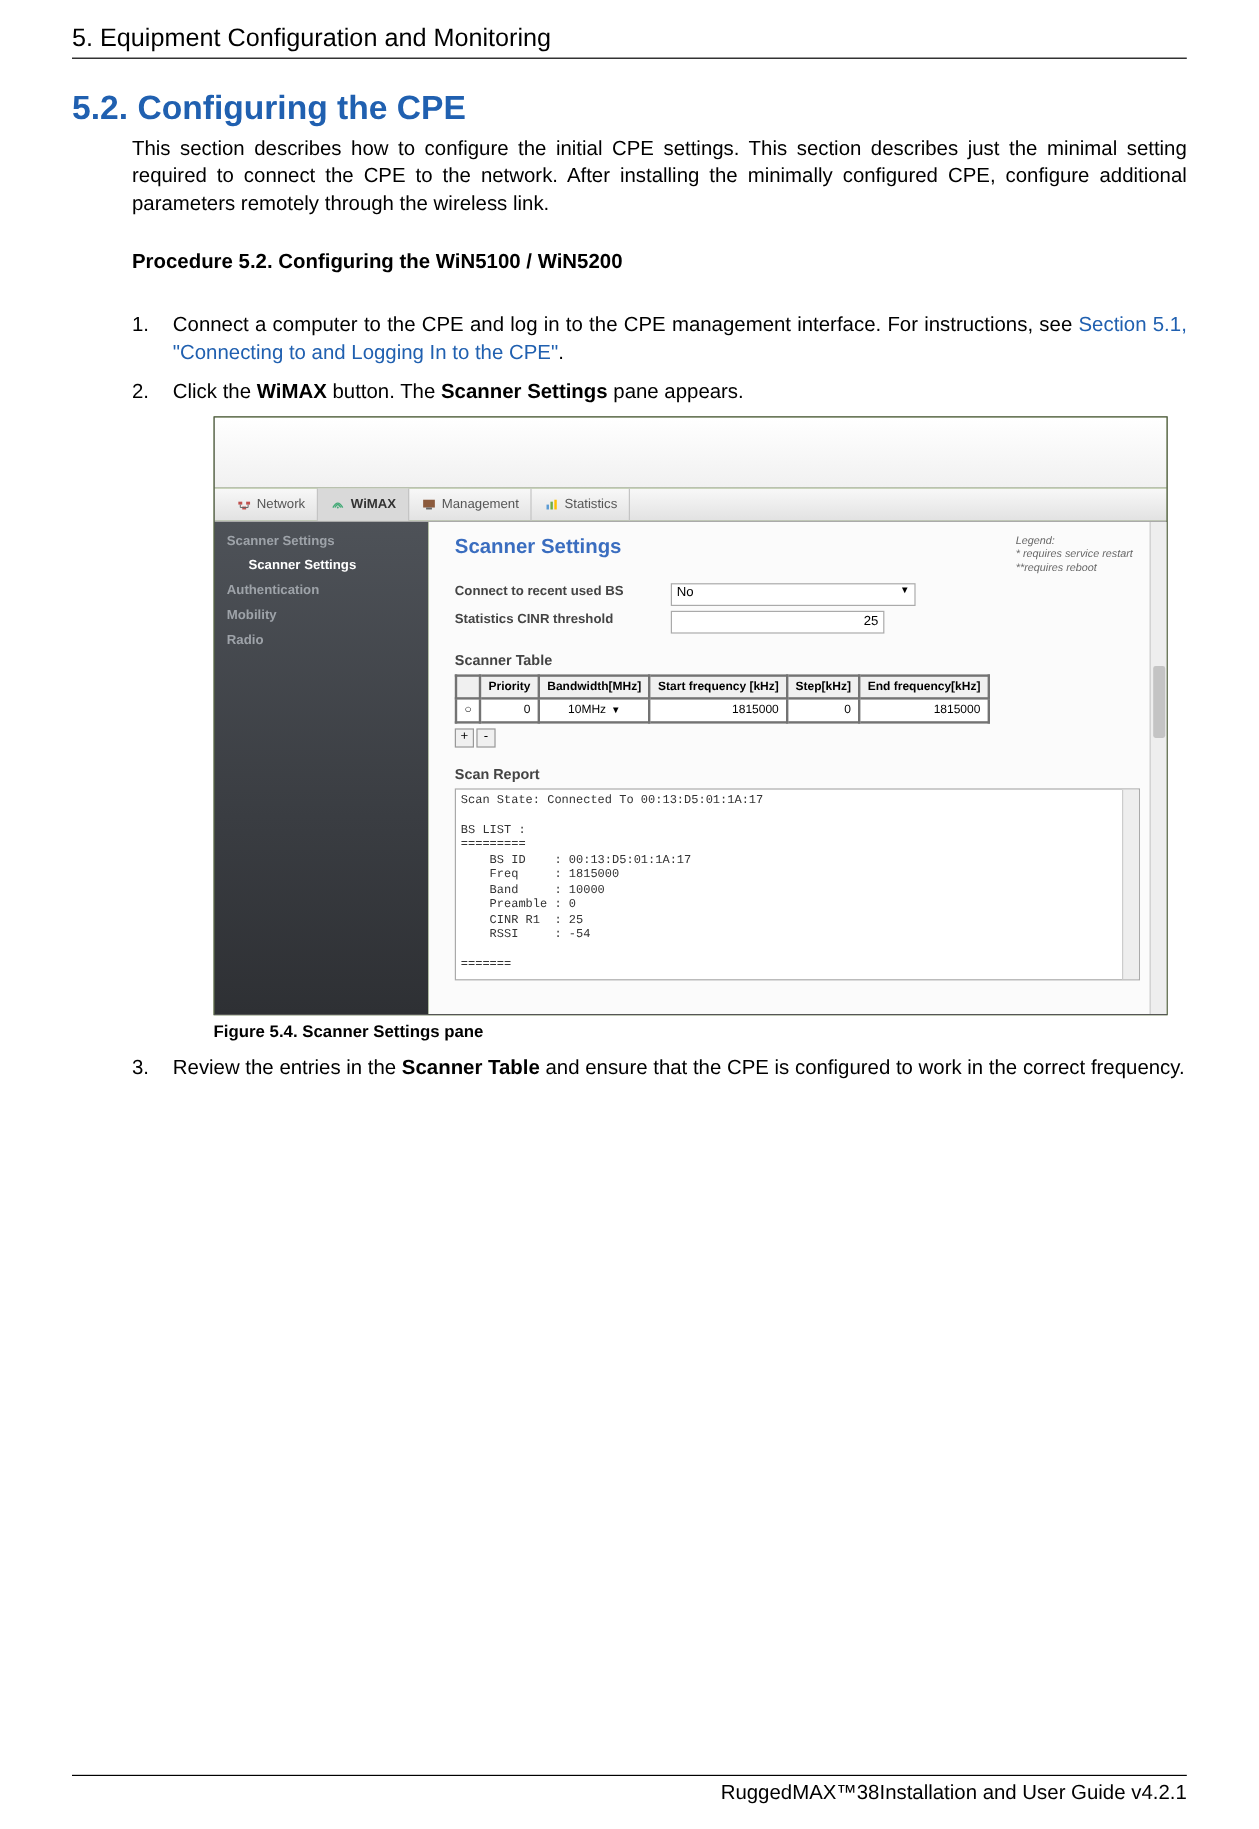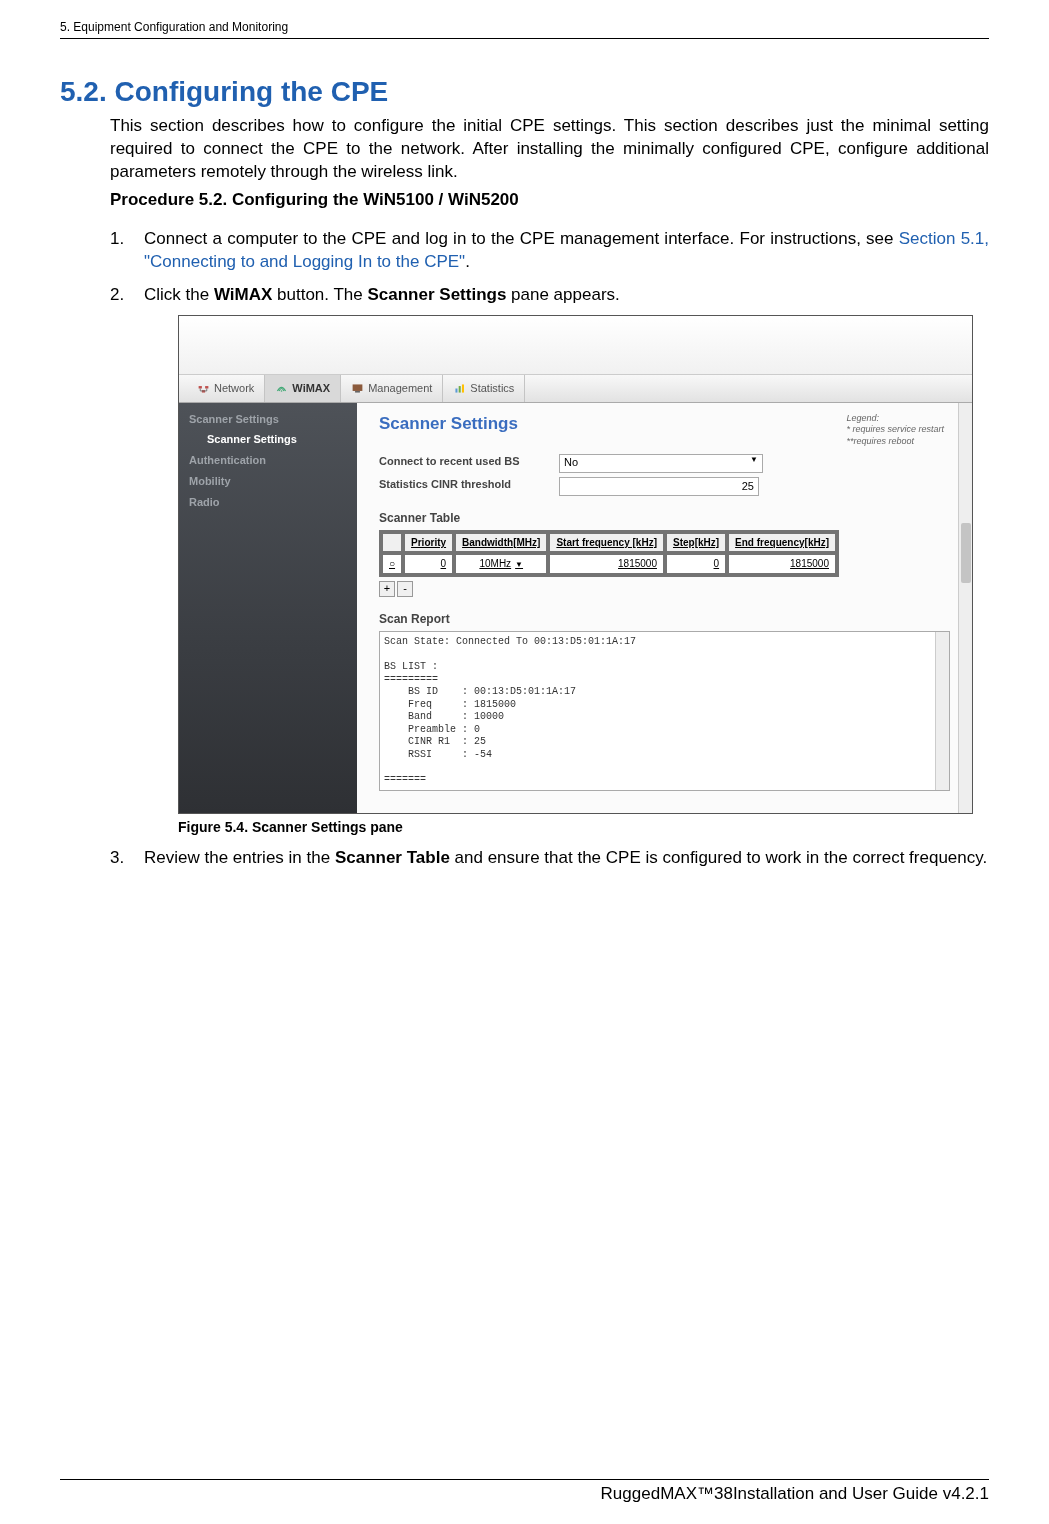--- a/index.html
+++ b/index.html
@@ -6,44 +6,44 @@
     body {
       font-family: Arial, Helvetica, sans-serif;
       background: #ffffff;
       color: #000000;
       width: 1049px;
       height: 1524px;
       position: relative;
       padding: 0 60px;
     }
     .chapter-header {
-      font-size: 12px;
+      font-size: 21px;
       padding-top: 20px;
       padding-bottom: 4px;
       border-bottom: 1px solid #000;
-      margin-bottom: 37px;
+      margin-bottom: 25px;
     }
     .section-heading {
       font-size: 28px;
       font-weight: bold;
       color: #2060b0;
       margin-bottom: 7px;
     }
     .body-text {
       font-size: 17px;
       line-height: 1.35;
       text-align: justify;
       margin-left: 50px;
-      margin-bottom: 6px;
+      margin-bottom: 26px;
     }
     .procedure-heading {
       font-size: 17px;
       font-weight: bold;
       margin-left: 50px;
-      margin-bottom: 18px;
+      margin-bottom: 32px;
     }
     .ol-list {
       margin-left: 50px;
       list-style: none;
     }
     .ol-list li {
       font-size: 17px;
       line-height: 1.35;
       margin-bottom: 10px;
       text-align: justify;
@@ -171,38 +171,37 @@
       color: #444;
     }
     .form-select, .form-input {
       border: 1px solid #aaa;
       height: 19px;
       font-size: 11px;
       padding: 0 4px;
       background: #fff;
     }
     .form-select { width: 204px; }
-    .form-input { width: 200px; text-align: right; }
+    .form-input { width: 178px; text-align: right; }
     .subheading {
       font-size: 12px;
       font-weight: bold;
       color: #444;
       margin-top: 14px;
       margin-bottom: 4px;
     }
     .table {
       border-collapse: collapse;
       font-size: 10px;
     }
     .table th, .table td {
-      border: 4px solid #737373;
+      border: 2px solid #737373;
       padding: 2px 6px;
       text-align: center;
       background: #fff;
-      text-decoration: underline;
     }
     .table th {
       background: #f0f0f0;
       font-weight: bold;
     }
     .adder {
       margin-top: 4px;
       display: flex;
       gap: 2px;
     }

